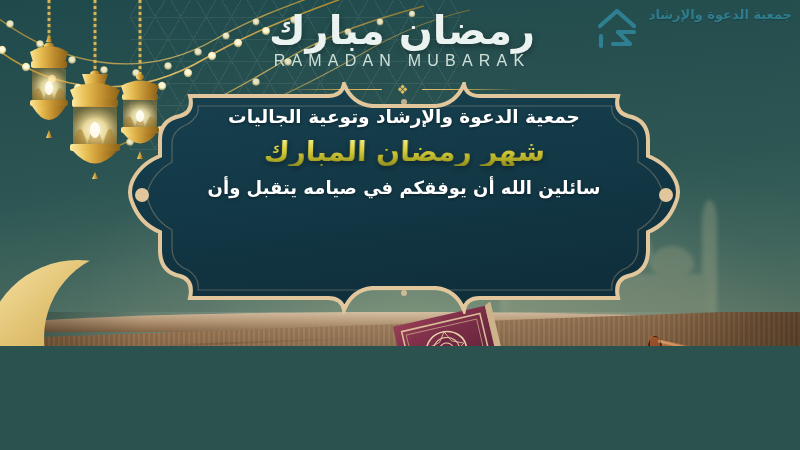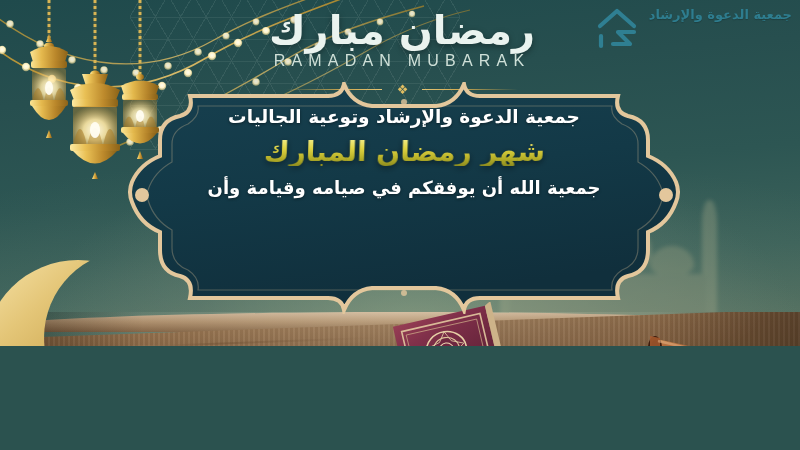--- a/index.html
+++ b/index.html
@@ -686,17 +686,17 @@
       <circle cx="14" cy="113" r="7" fill="#e3c79c"></circle>
       <circle cx="538" cy="113" r="7" fill="#e3c79c"></circle>
 
       <circle cx="276" cy="20" r="3" fill="#e3c79c" opacity=".8"></circle>
       <circle cx="276" cy="211" r="3" fill="#e3c79c" opacity=".8"></circle>
     </svg>
 
     <div class="plaque-content">
       <div class="body-line">جمعية الدعوة والإرشاد وتوعية الجاليات</div>
       <div class="calli">شهر رمضان المبارك</div>
-      <div class="body-line small">جمعية الله أن يوفقكم في صيامه وقيامة وأن</div>
+      <div class="body-line small">سائلين الله أن يوفقكم في صيامه يتقبل وأن</div>
     </div>
   </div>
 
 </div>
 
 </body></html>

